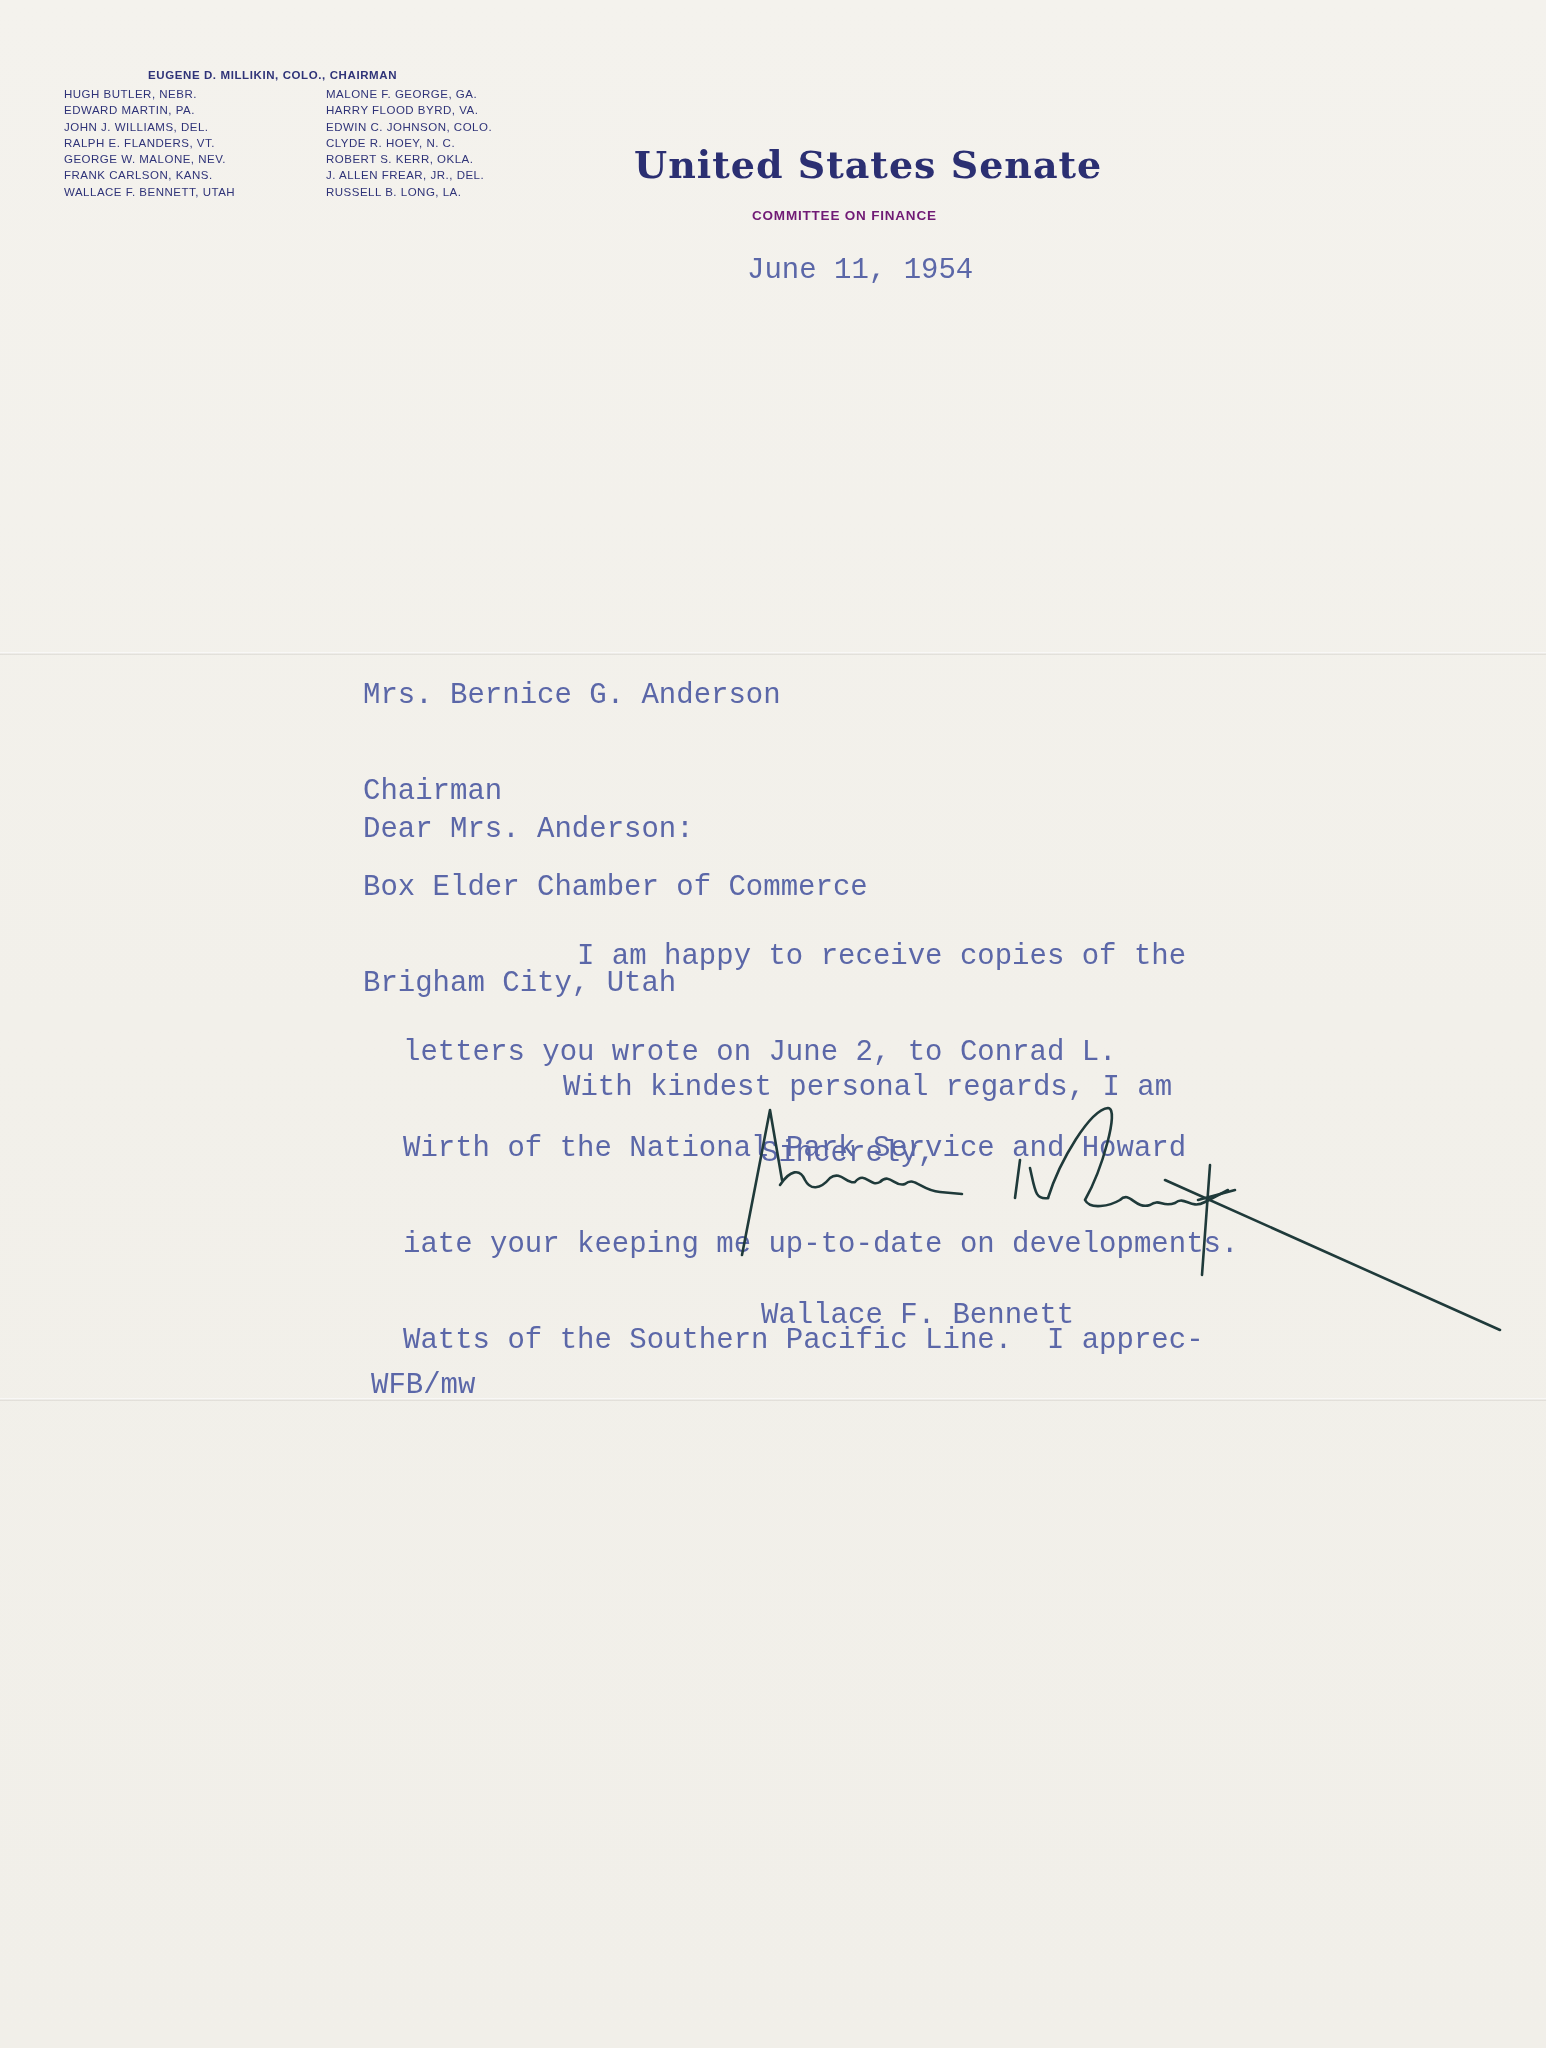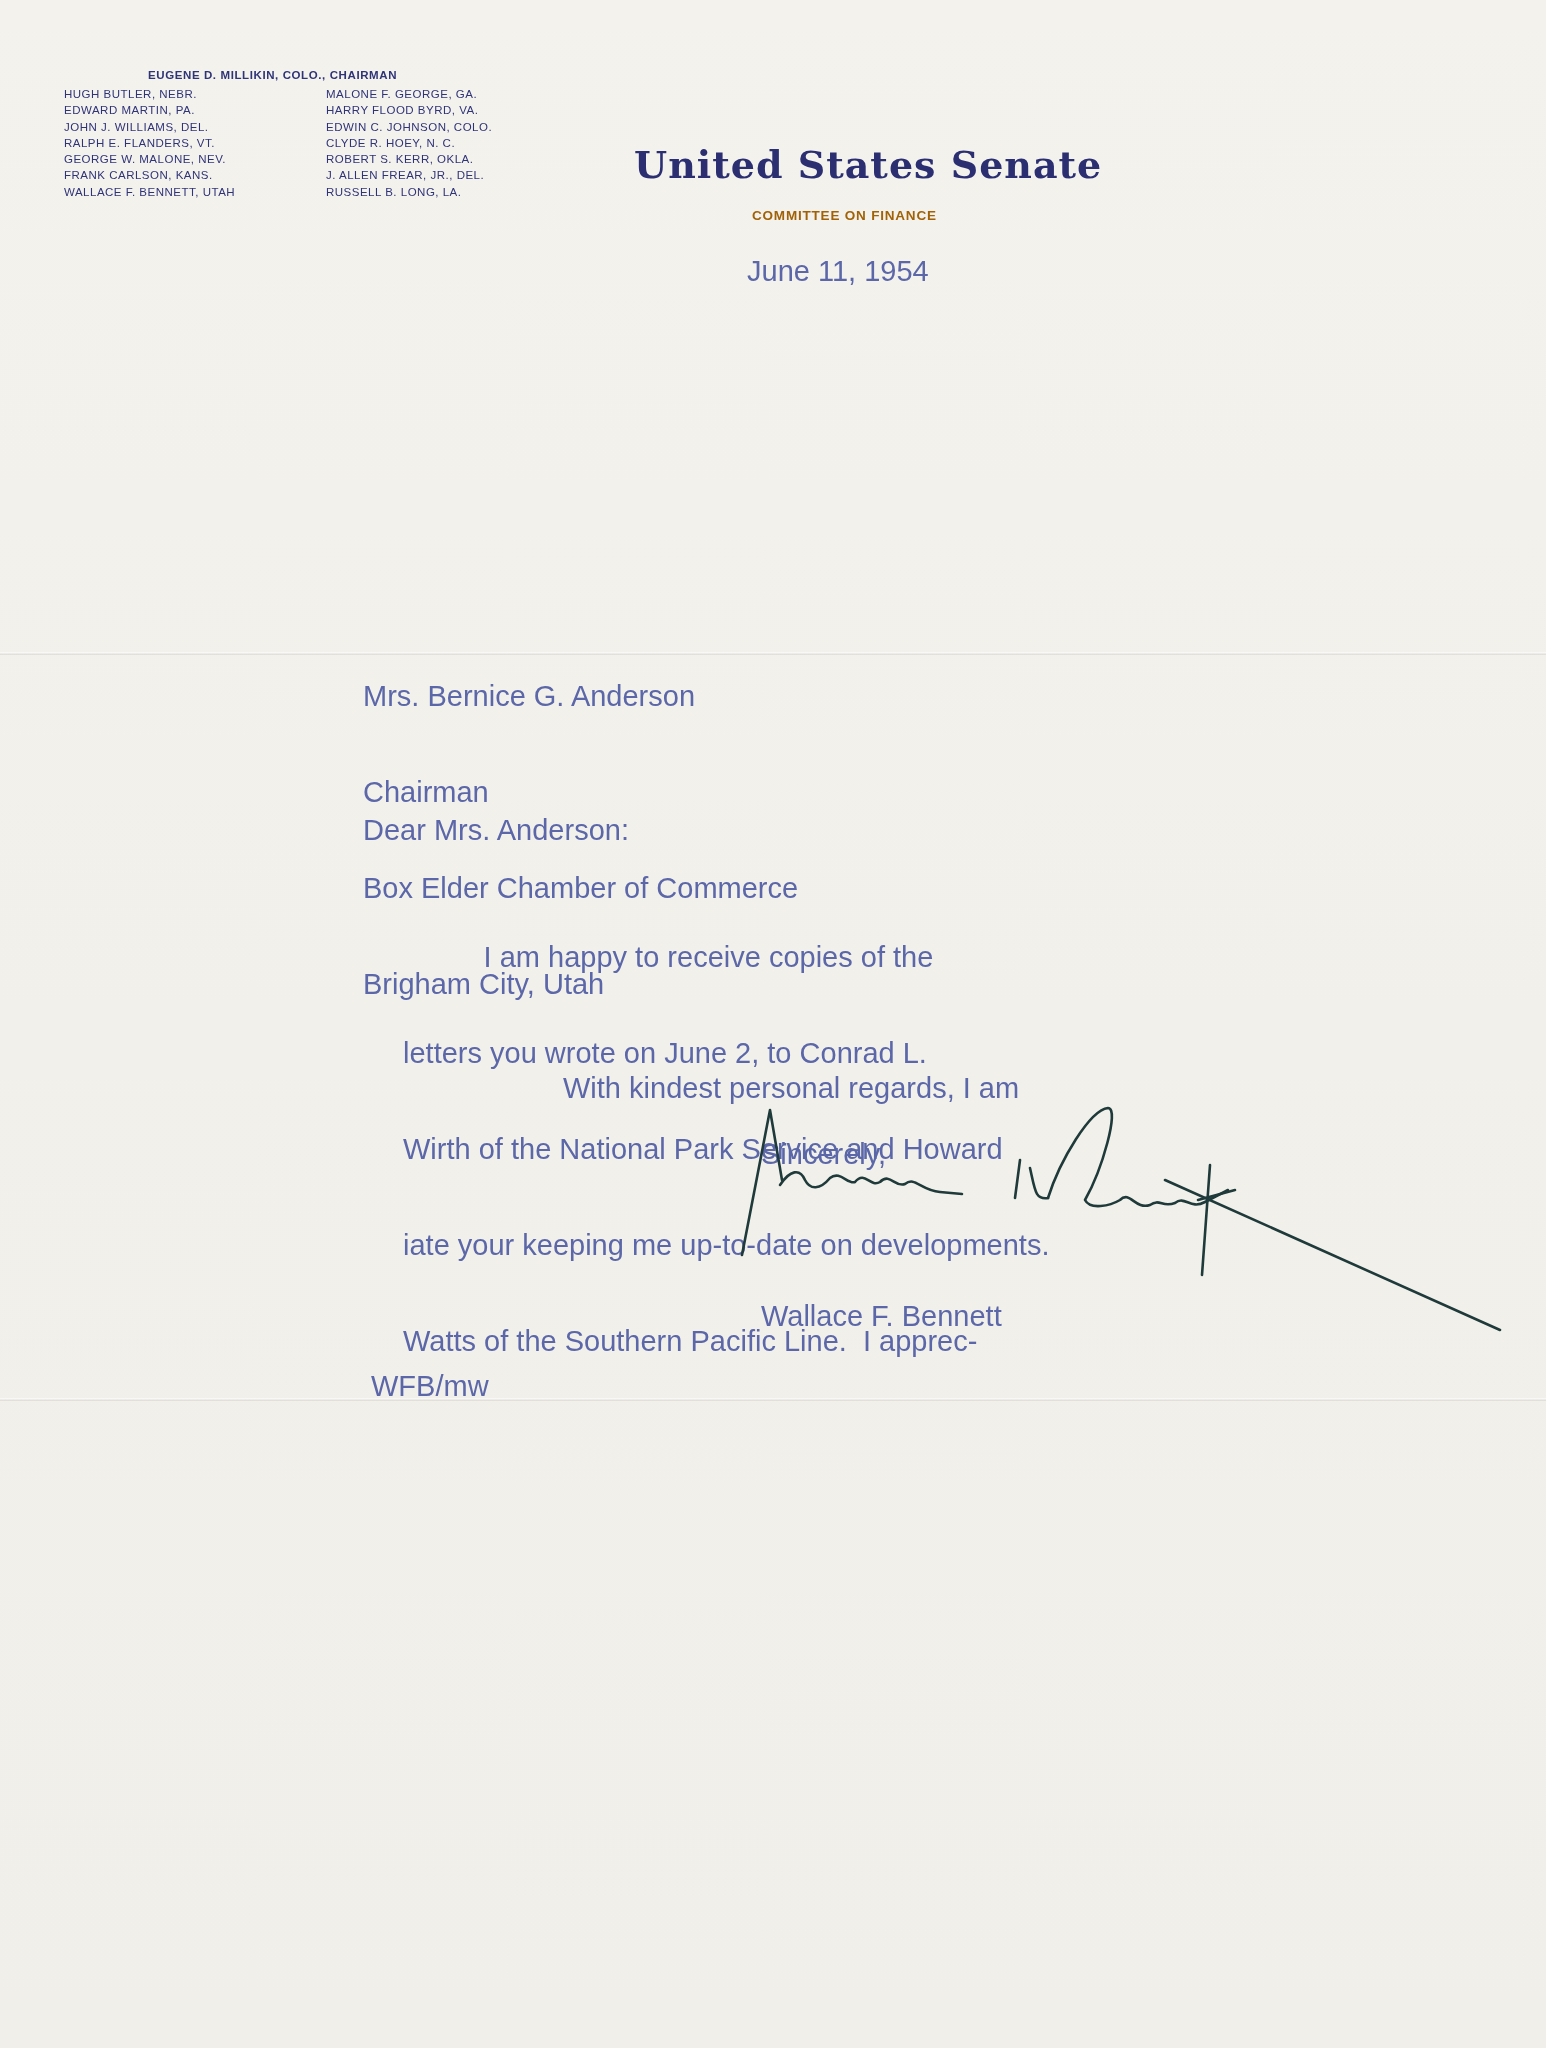--- a/index.html
+++ b/index.html
@@ -33,25 +33,25 @@
     .lh-col.left { left: 64px; }
     .lh-col.right { left: 326px; }
     .senate-title {
       position: absolute; left: 634px; top: 142px;
       font-family: "DejaVu Serif", serif; font-weight: bold; 
       font-size: 38px; color: #2b2f72; letter-spacing: 1px;
     }
     .committee {
       position: absolute; left: 752px; top: 208px;
       font-family: "Liberation Sans", sans-serif; font-weight: bold;
-      font-size: 13.5px; color: #a16207; letter-spacing: 0.8px;
+      font-size: 13.5px; color: #701a75; letter-spacing: 0.8px;
     }
     .typed {
       position: absolute;
-      font-family: Liberation Sans, sans-serif;
+      font-family: Liberation Mono, monospace;
       font-size: 29px; color: #5b67a8;
       white-space: pre; line-height: 32px;
     }
     .date { left: 747px; top: 255px; }
     .address { left: 363px; top: 616px; }
     .salutation { left: 363px; top: 814px; }
     .body-para { left: 363px; top: 877px; margin-left: 40px; }
     .closing { left: 563px; top: 1072px; }
     .sincerely { left: 761px; top: 1138px; }
     .typed-name { left: 761px; top: 1300px; }

